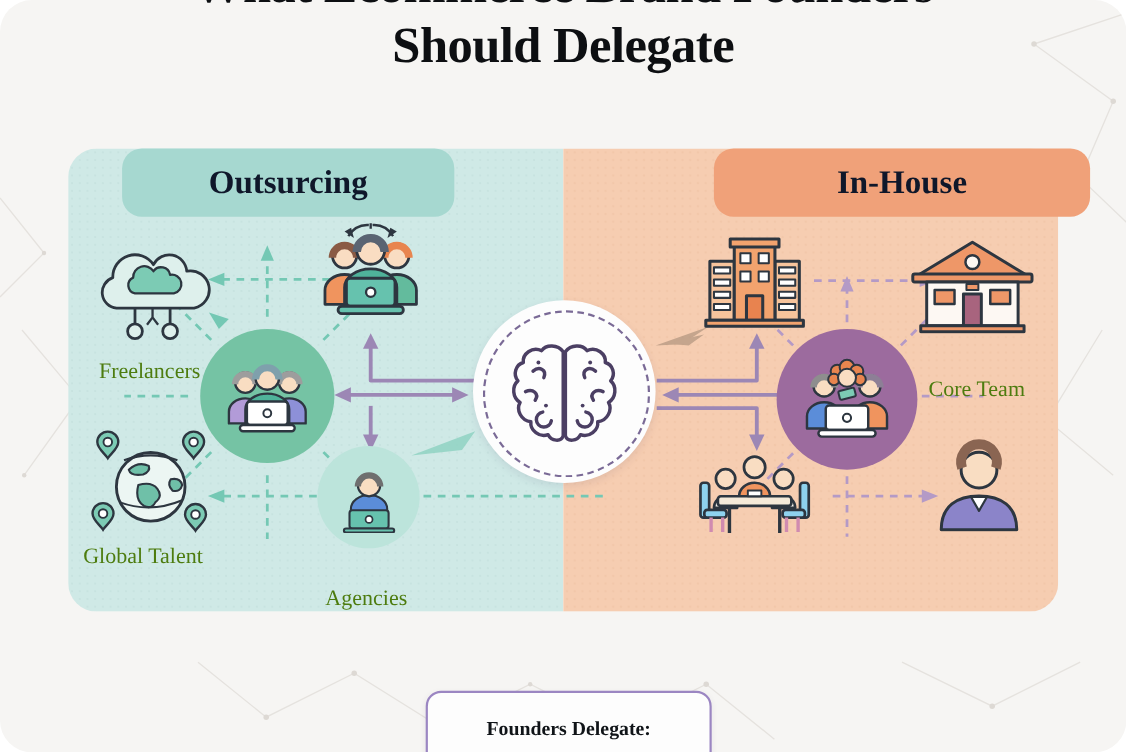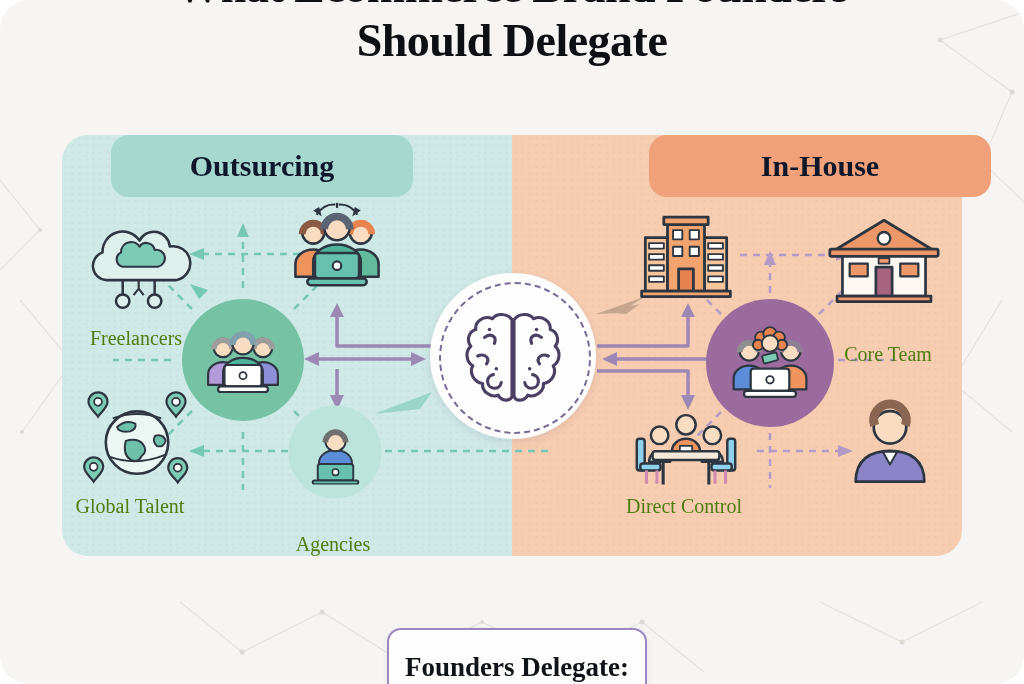--- a/index.html
+++ b/index.html
@@ -59,21 +59,21 @@
     font-size:20px; font-weight:500; color:#4d7c0f; white-space:nowrap;
   }
   #connectors{position:absolute; left:0; top:0; z-index:2;}
   #bg-net{position:absolute; left:0; top:0; z-index:0;}
   #footer-box{
     position:absolute; left:387px; top:628px; width:256px; height:84px;
     background:#fdfdfd; border:2.5px solid #9b86c2; border-radius:14px;
     z-index:5; text-align:center; box-shadow:0 2px 6px rgba(60,50,90,0.08);
   }
   #footer-box span{
-    display:inline-block; margin-top:22px; font-size:27px; font-weight:700; color:#101418;
+    display:inline-block; margin-top:22px; font-size:18px; font-weight:700; color:#101418;
   }
 </style>
 </head>
 <body>
 
 <div id="page">
 
   <svg id="bg-net" width="1024" height="684" viewBox="0 0 1024 684">
     <g stroke="#e5e2de" stroke-width="1.2" fill="none">
       <path d="M940,40 L1012,92 L982,162 L1024,202 M940,40 L1024,12 M982,162 L902,212 M1002,300 L952,382 L1012,432 M952,382 L902,340"></path>
@@ -373,21 +373,20 @@
         <path d="M84,70 a12,12 0 0 1 24,0 z" fill="#f7f3ec"></path>
         <circle cx="96" cy="40" r="10" fill="#f9ddc2"></circle>
         <path d="M50,58 a16,14 0 0 1 32,0 z" fill="#f0945e"></path>
         <circle cx="66" cy="28" r="11" fill="#f9ddc2"></circle>
         <rect x="28" y="58" width="76" height="10" rx="3" fill="#f5ead9"></rect>
         <rect x="59" y="52" width="14" height="6" fill="#ffffff" stroke-width="2"></rect>
         <path d="M40,68 L40,96 M92,68 L92,96" fill="none" stroke-width="3.5"></path>
       </g>
     </svg>
   </div>
-  <div class="node-label" style="left:684px; top:495px;">Direct Control</div>
 
   <div class="icon" style="left:890px; top:440px;">
     <svg width="94" height="87" viewBox="0 0 104 96">
       <g stroke="#2d3640" stroke-width="3" stroke-linejoin="round">
         <path d="M14,94 c0,-24 16,-34 38,-34 c22,0 38,10 38,34 z" fill="#8b84c9"></path>
         <path d="M44,61 L52,75 L60,61 z" fill="#ffffff" stroke-width="2.2"></path>
         <circle cx="52" cy="34" r="18" fill="#f9ddc2"></circle>
         <path d="M35,32 a18,18 0 1 1 34,0" fill="none" stroke="#8a6552" stroke-width="10"></path>
       </g>
     </svg>

